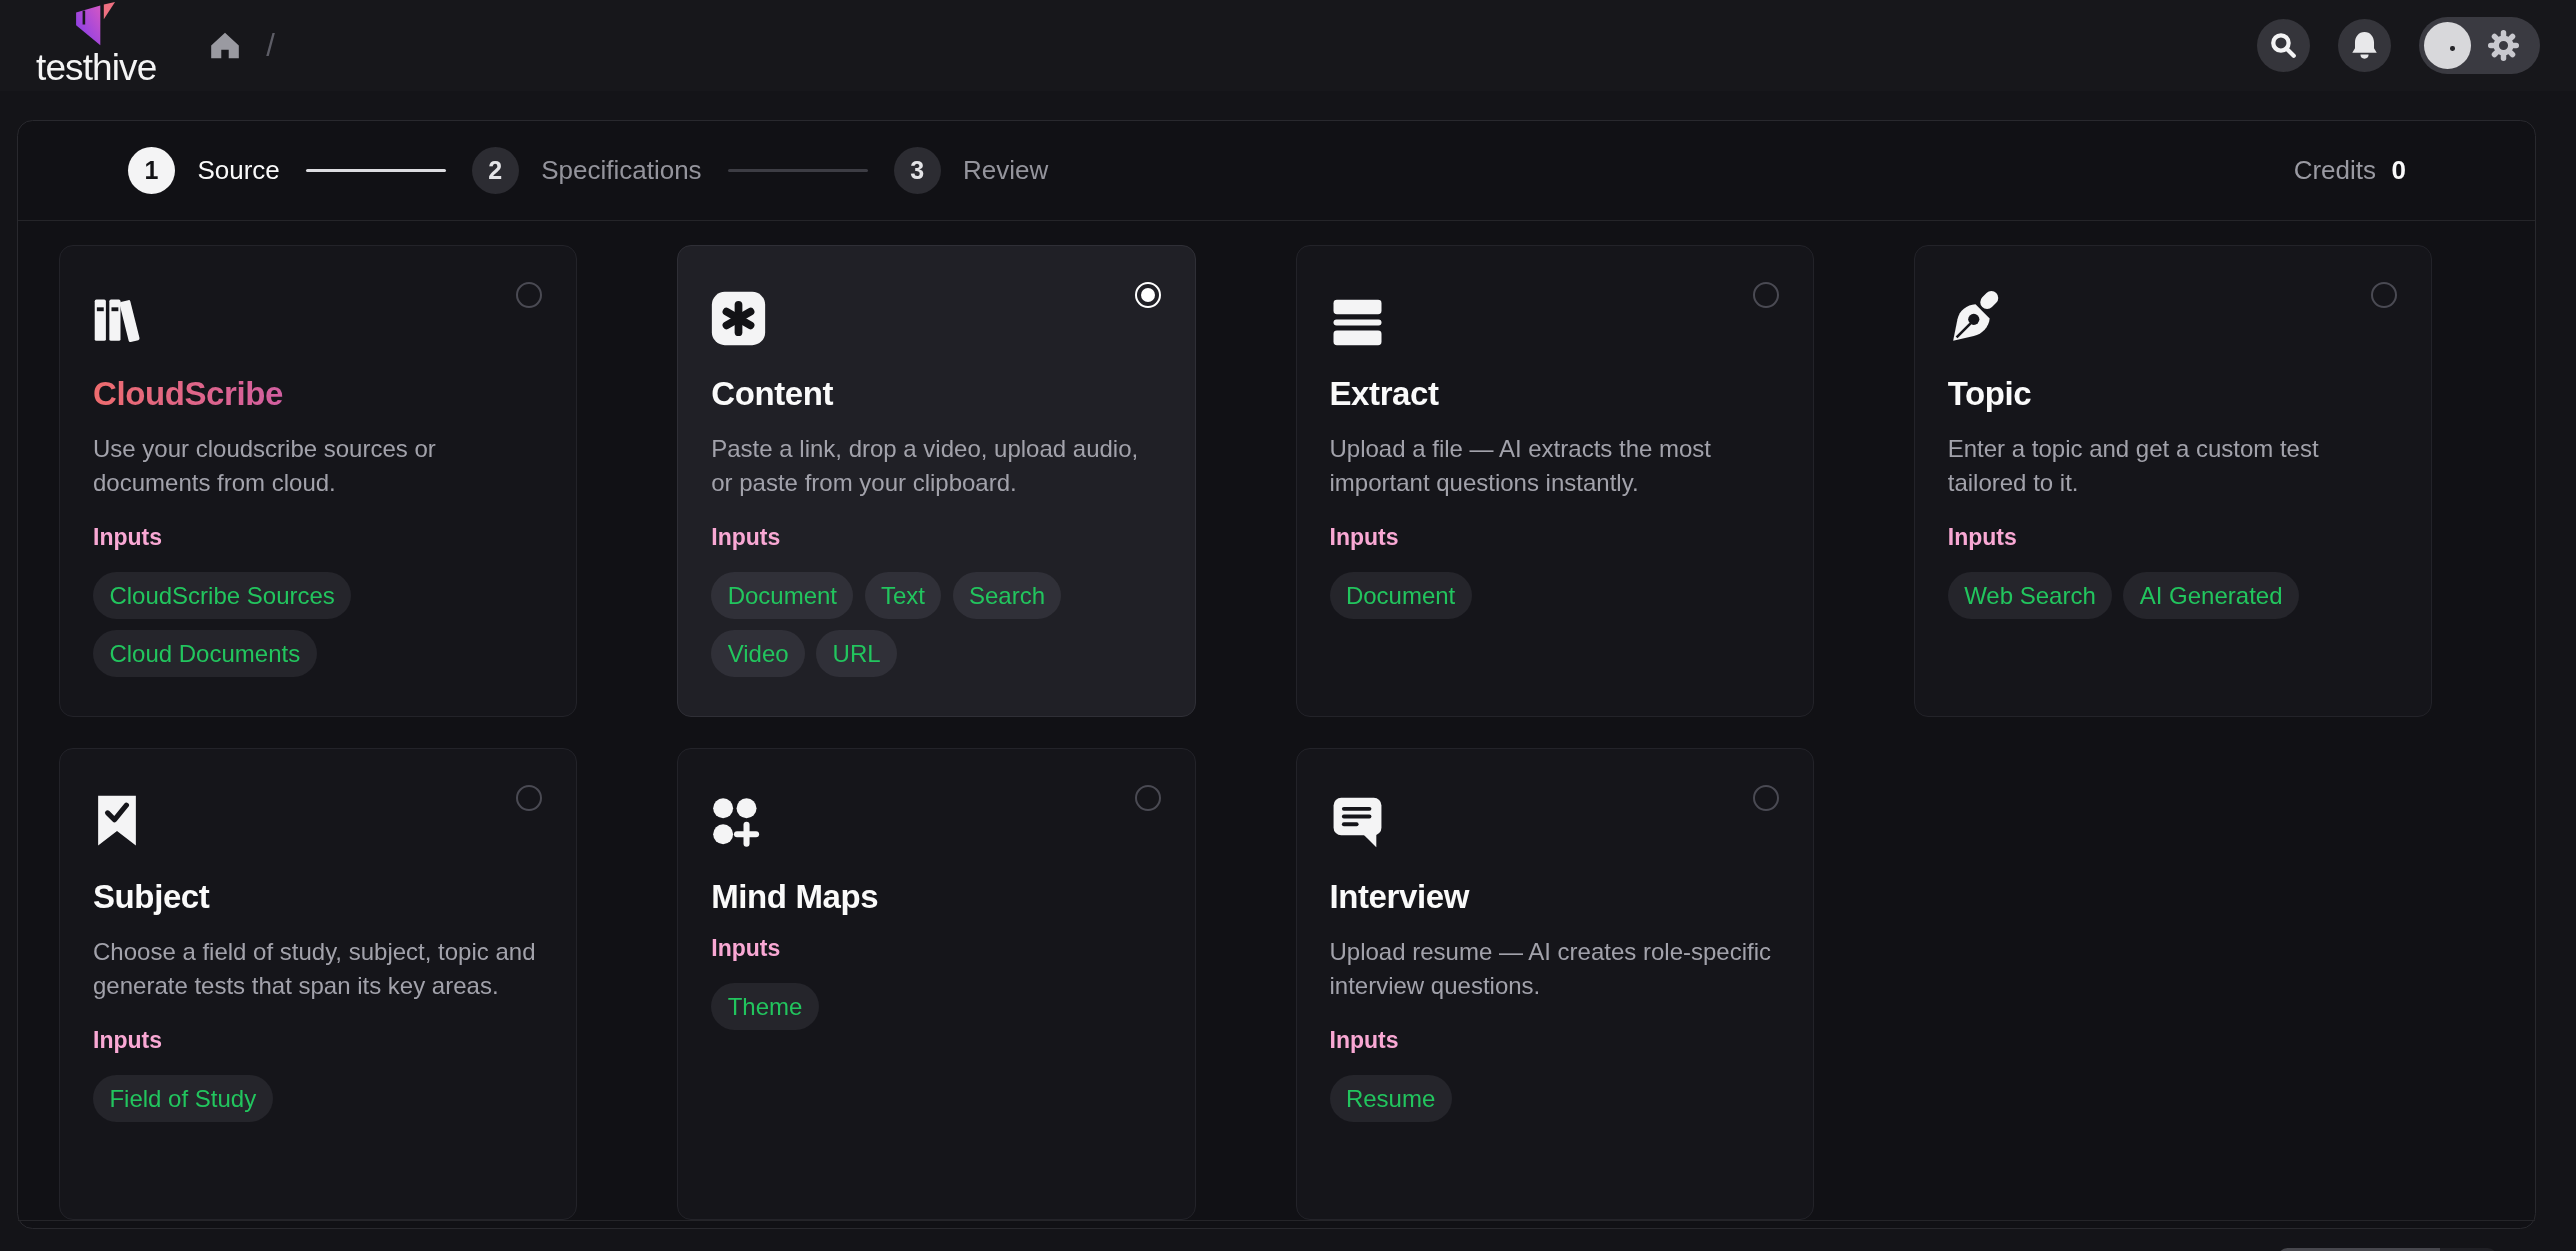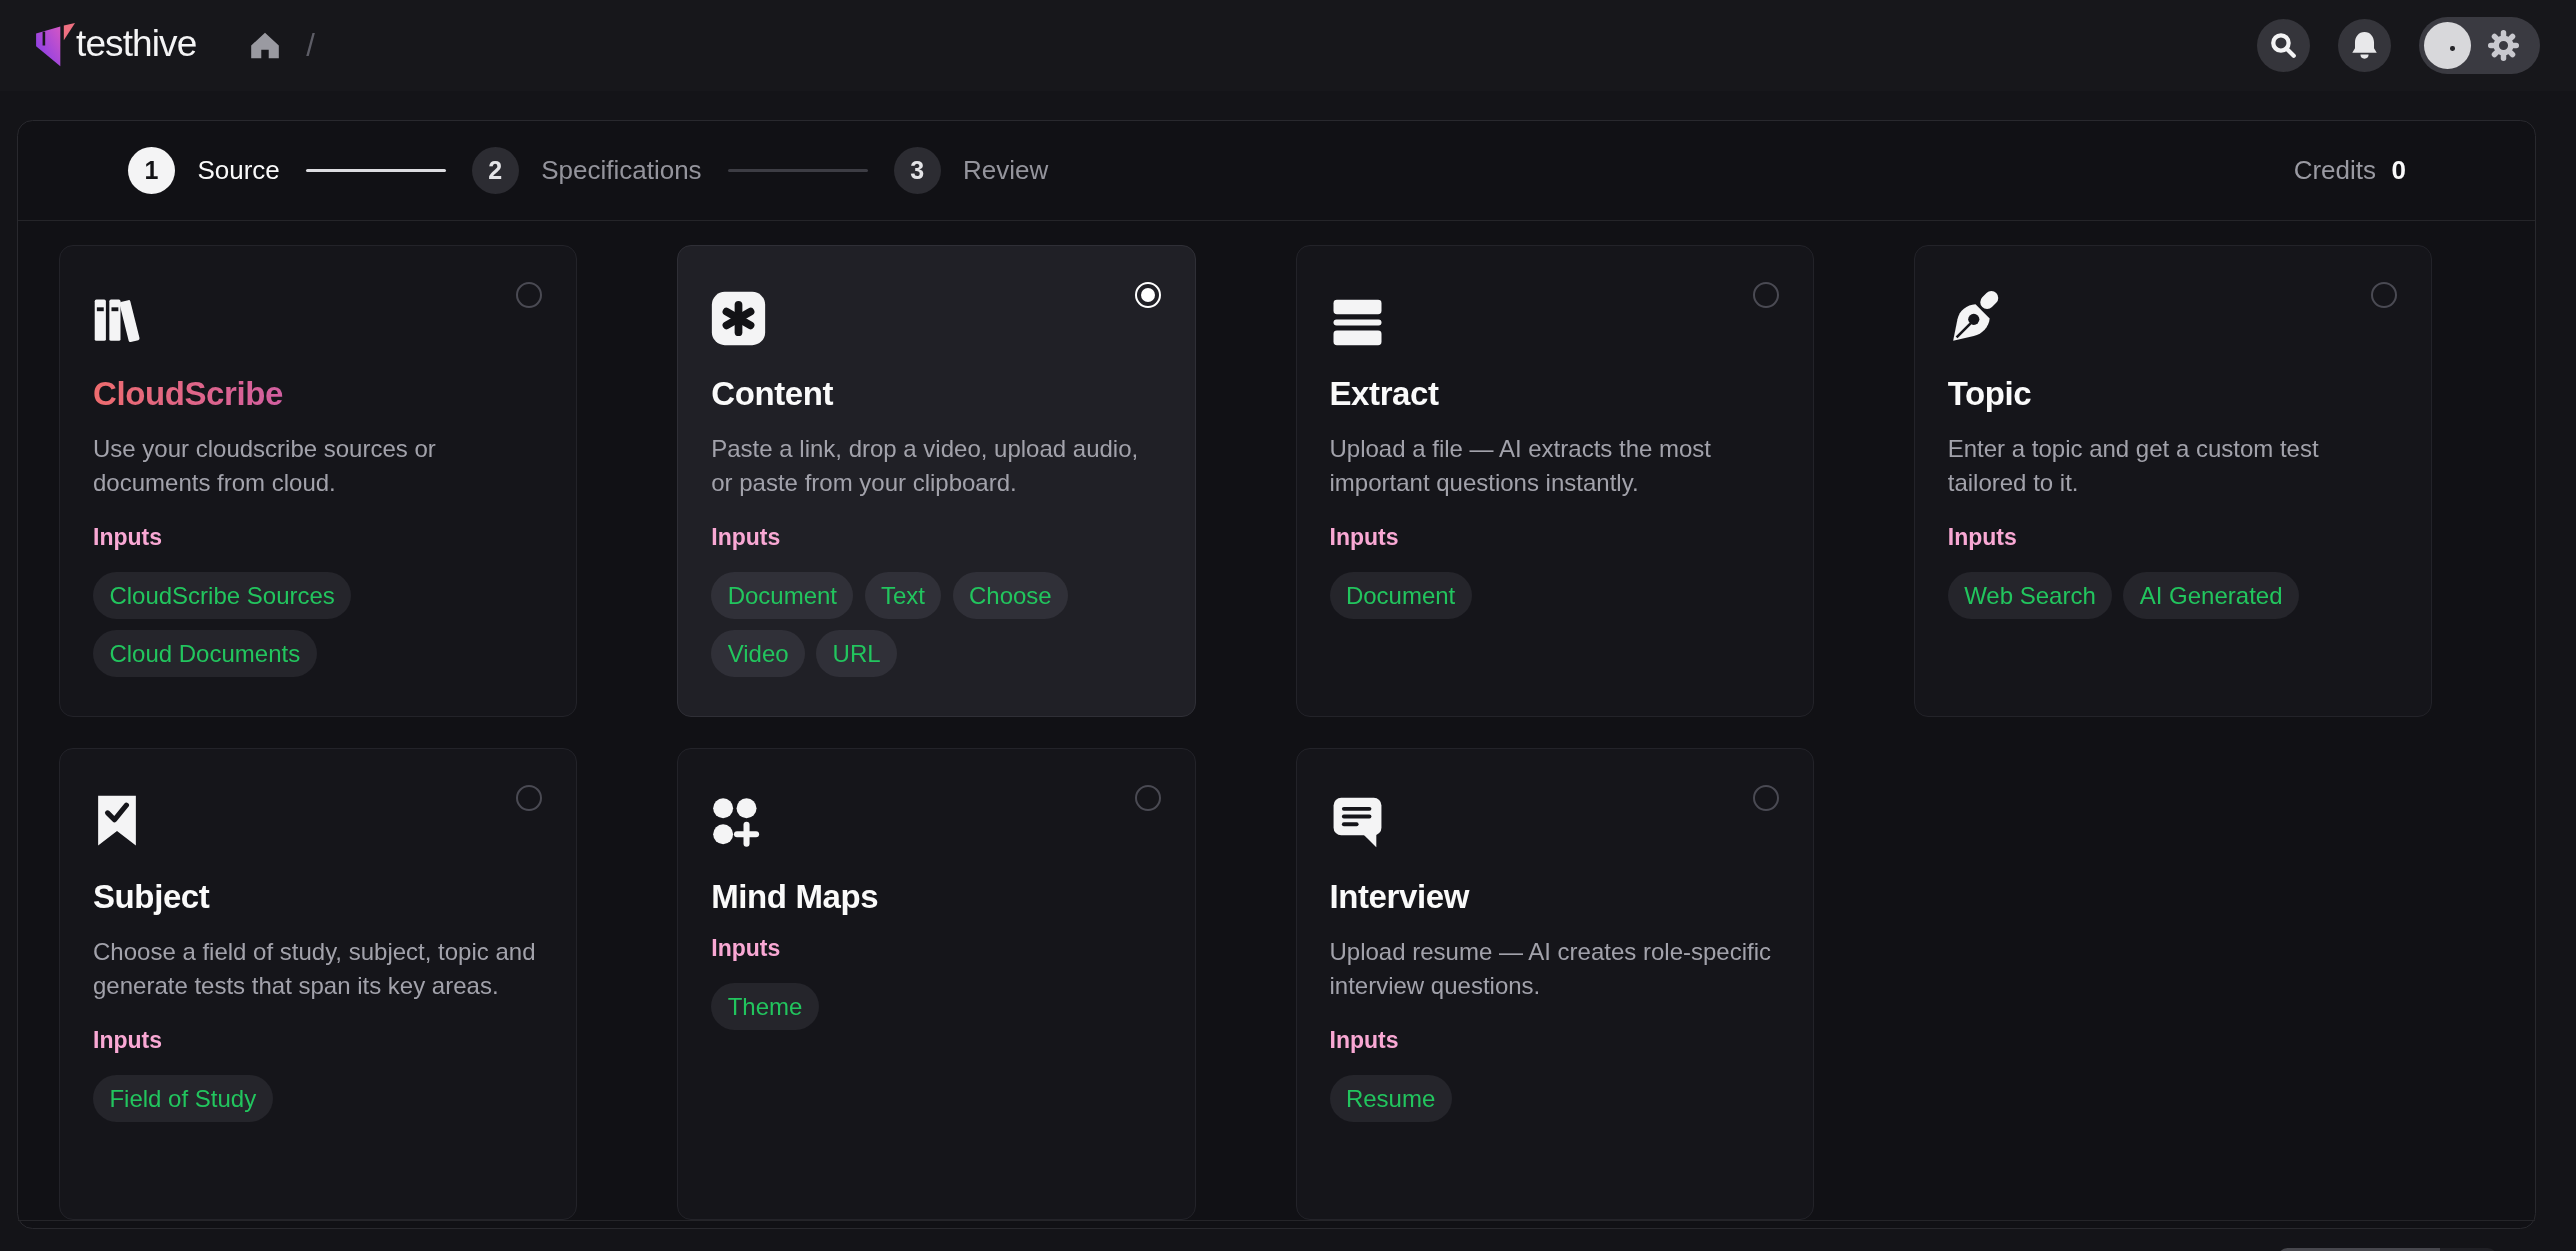--- a/index.html
+++ b/index.html
@@ -12,21 +12,21 @@
     overflow: hidden;
   }
 
   
   .topbar {
     height: 91px;
     display: flex; align-items: center;
     padding: 0 36px;
     background: #17171b;
   }
-  .brand { display:flex; cursor:pointer; }
+  .brand { display:flex; align-items:center; cursor:pointer;flex-direction:column; }
   .brand-text { font-size: 37px; color:#f4f4f5; letter-spacing:-0.9px; }
   .crumbs { display:flex; align-items:center; margin-left: 52px; gap: 24px; }
   .home-btn { display:flex; align-items:center; cursor:pointer; }
   .slash { font-size: 31px; color:#5d5d66; font-weight:300; }
   .top-actions { margin-left:auto; display:flex; align-items:center; gap: 28px; }
   .icon-btn {
     width:53px; height:53px; border-radius:50%;
     background:#35353b; display:flex; align-items:center; justify-content:center;
     cursor:pointer; border:none;
   }
@@ -273,21 +273,21 @@
         <line x1="46" y1="24" x2="18" y2="40"></line>
       </g>
     </svg>
         </span>
     <h3 class="card-title">Content</h3>
     <p class="card-desc">Paste a link, drop a video, upload audio, or paste from your clipboard.</p>
     <div class="inputs-label">Inputs</div>
     <div class="chips">
           <span class="chip">Document</span>
           <span class="chip">Text</span>
-          <span class="chip">Choose</span>
+          <span class="chip">Search</span>
           <span class="chip">Video</span>
           <span class="chip">URL</span>
         </div>
   </div>
       <div class="card">
     <span class="radio"></span>
     <span class="card-icon">
           <svg width="55" height="48" viewBox="0 0 64 56" fill="#f4f4f5">
       <rect x="4" y="2" width="56" height="17" rx="4"></rect>
       <rect x="4" y="25" width="56" height="7" rx="3.5"></rect>

